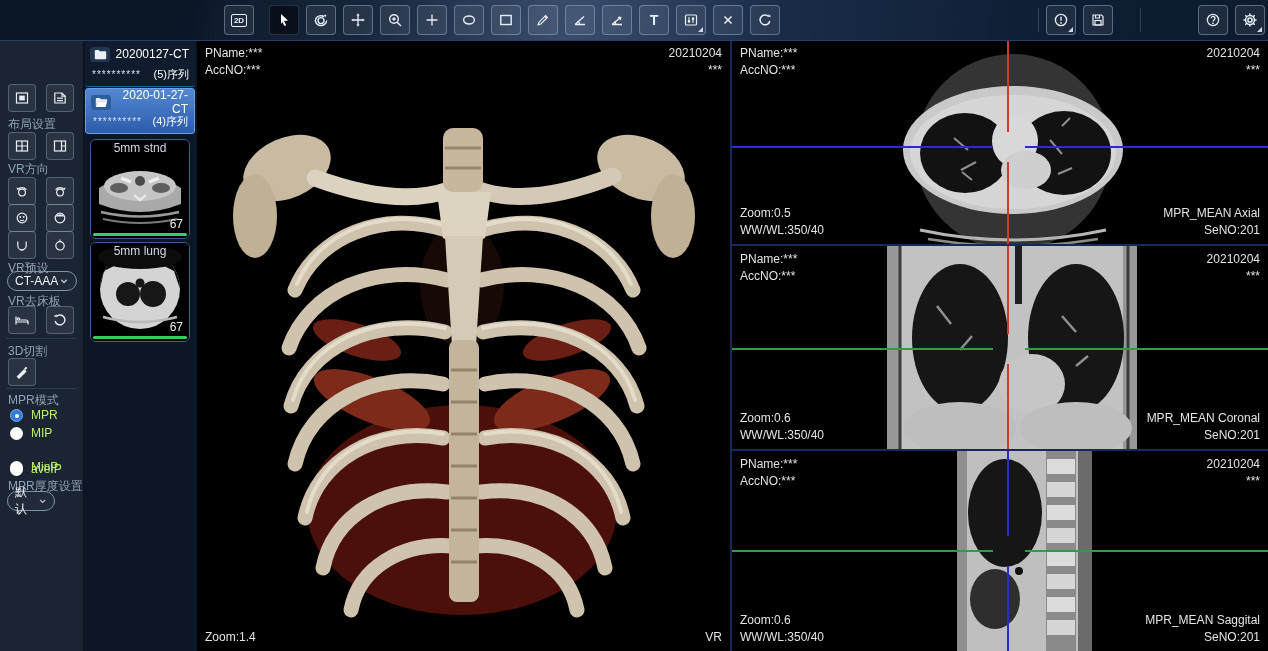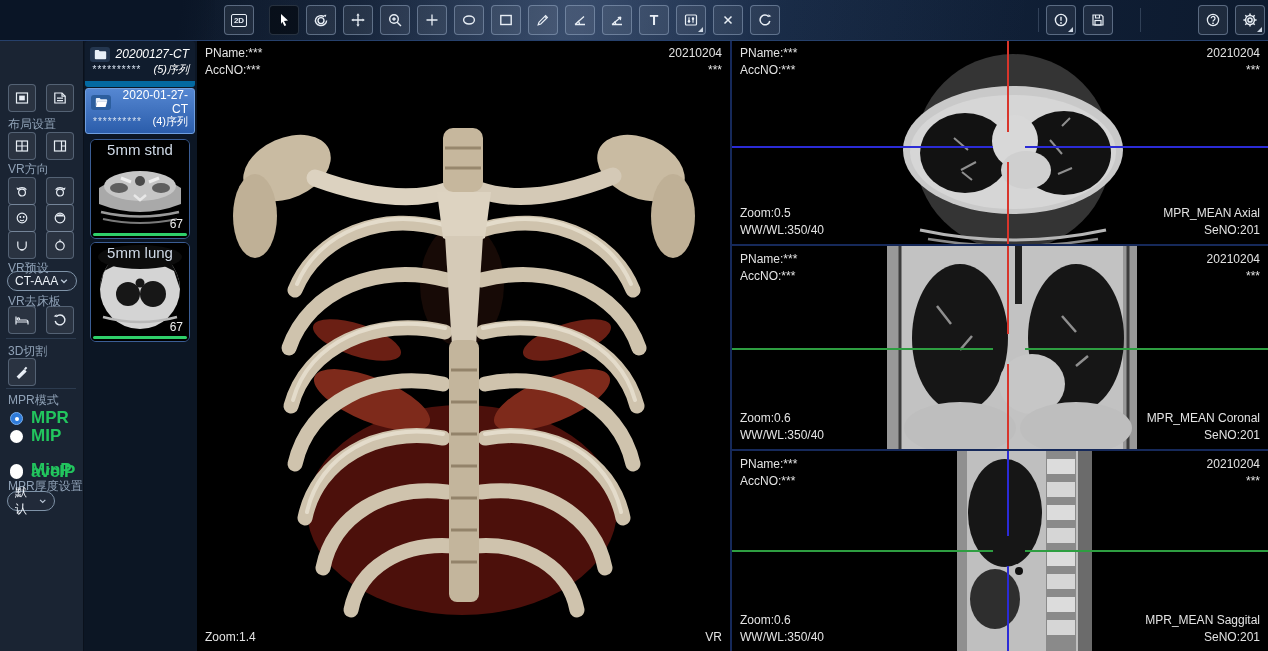--- a/index.html
+++ b/index.html
@@ -43,37 +43,37 @@
         display:flex;align-items:center;justify-content:center;cursor:pointer;}
   .sb-label{position:absolute;left:8px;color:#8fa1b6;font-size:12px;white-space:nowrap;}
   .sdiv{position:absolute;left:6px;width:70px;height:1px;background:#2c3b4f;}
   .select{position:absolute;left:7px;height:20px;box-sizing:border-box;border:1px solid #7f93a8;
           border-radius:10px;display:flex;align-items:center;justify-content:space-between;
           padding:0 7px;color:#eef3f9;font-size:12px;cursor:pointer;background:rgba(255,255,255,.03);}
   .radio-row{position:absolute;left:10px;display:flex;align-items:center;gap:8px;cursor:pointer;}
   .rdot{width:13px;height:13px;border-radius:50%;background:#fff;box-sizing:border-box;}
   .rdot.sel{background:#2f7bd9;border:1px solid #79b0ef;position:relative;}
   .rdot.sel::after{content:"";position:absolute;left:4px;top:4px;width:4px;height:4px;border-radius:50%;background:#fff;}
-  .radio-label{color:#22c55e;font-size:17px;font-weight:bold;}
+  .radio-label{color:#bef264;font-size:12px;}
   
   .seriescol{position:absolute;left:84px;top:40px;width:113px;height:611px;background:#0c1624;}
   .study{position:absolute;left:1px;width:110px;height:46px;border-radius:3px;box-sizing:border-box;cursor:pointer;}
-  .study.plain{background:#101c2d;border-bottom:6px solid #0369a1;font-style:italic;}
+  .study.plain{background:#101c2d;border-bottom:1px solid #0369a1;}
   .study.sel{background:linear-gradient(180deg,#5587d2 0%,#2b5dab 100%);border:1px solid #6f9ede;}
   .study .row1{position:absolute;left:5px;right:6px;top:4px;height:18px;display:flex;align-items:center;}
   .study .title{flex:1;text-align:right;font-size:12px;color:#fff;}
   .study .row2{position:absolute;left:7px;right:6px;bottom:4px;display:flex;justify-content:space-between;align-items:center;}
   .stars{font-size:10px;letter-spacing:1px;color:#d7e1ee;}
   .scount{font-size:11px;color:#fff;}
   .folderchip{width:20px;height:15px;border-radius:3px;display:flex;align-items:center;justify-content:center;}
   .study.plain .folderchip{background:#24364f;}
   .study.sel .folderchip{background:#2c5e9e;}
   .thumb{position:absolute;left:6px;width:100px;height:100px;box-sizing:border-box;
          border:1px solid #3b5d94;border-radius:6px;background:#000;overflow:hidden;cursor:pointer;}
-  .thumb .tlabel{position:absolute;left:0;right:0;top:1px;text-align:center;font-size:15px;color:#cfd9e6;z-index:3;}
+  .thumb .tlabel{position:absolute;left:0;right:0;top:1px;text-align:center;font-size:12px;color:#cfd9e6;z-index:3;}
   .thumb .tcount{position:absolute;right:6px;bottom:7px;font-size:12px;color:#eee;z-index:3;}
   .thumb .tbar{position:absolute;left:2px;right:2px;bottom:2px;height:3px;background:#2fcf6a;border-radius:2px;z-index:3;}
   .thumb svg{position:absolute;left:0;top:0;z-index:1;}
   
   .vrview{position:absolute;left:197px;top:40px;width:535px;height:611px;background:#000;
           border-right:2px solid #16295a;box-sizing:border-box;overflow:hidden;}
   .rightcol{position:absolute;left:732px;top:40px;width:536px;height:611px;}
   .vp{position:absolute;left:0;width:536px;background:#000;overflow:hidden;box-sizing:border-box;}
   .vp.axial{top:0;height:206px;border-bottom:2px solid #16295a;}
   .vp.coronal{top:206px;height:205px;border-bottom:2px solid #16295a;}

